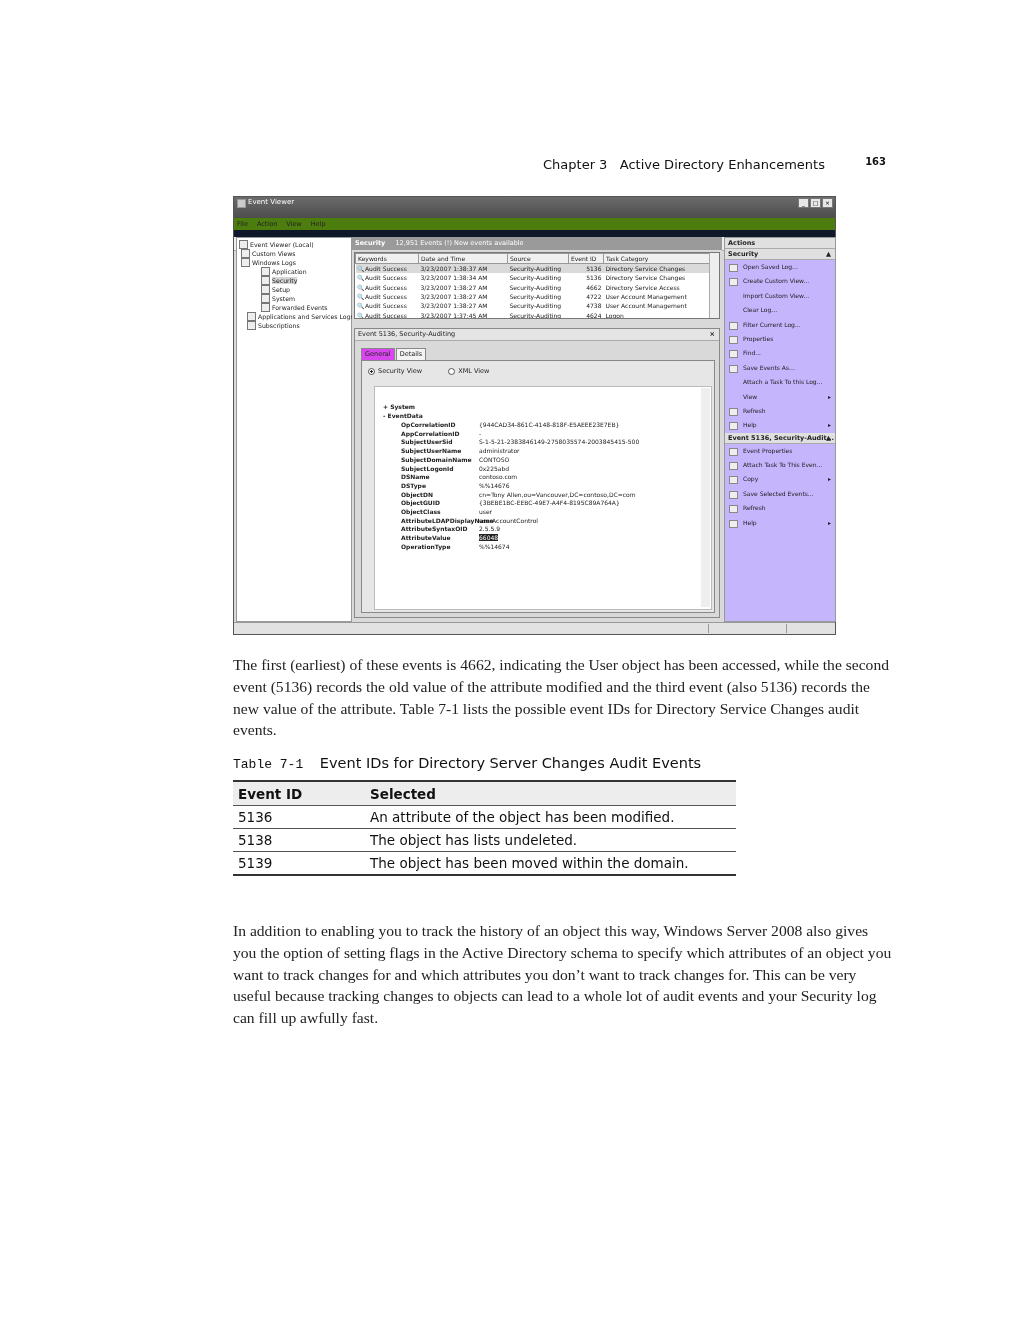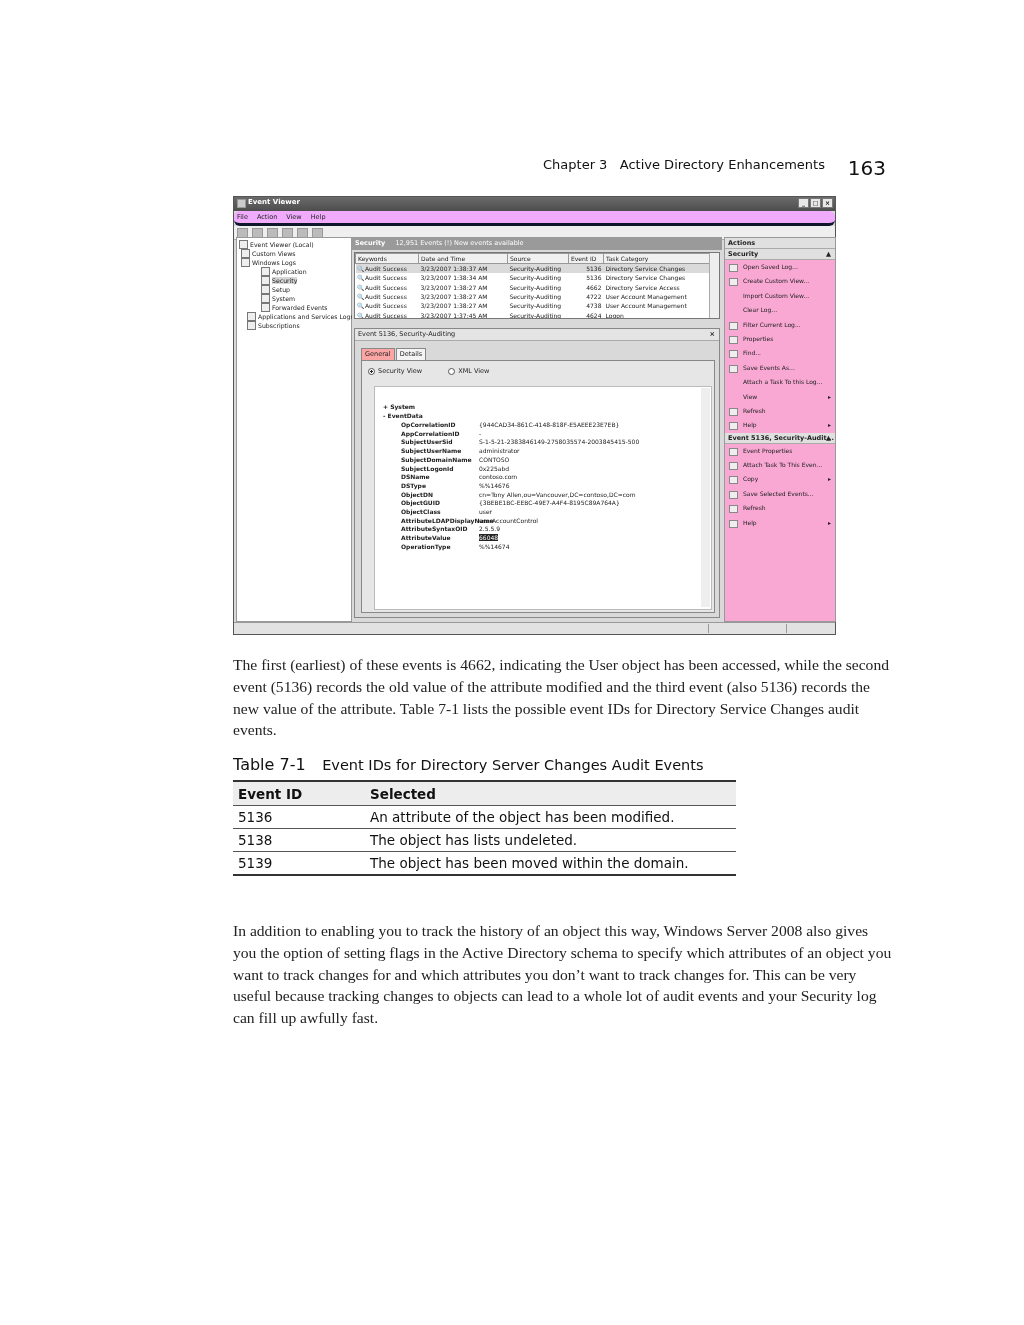--- a/index.html
+++ b/index.html
@@ -1,71 +1,71 @@
 <!DOCTYPE html>
 <html><head>
 <meta charset="utf-8">
 <style>
   html, body { margin:0; padding:0; }
   body { width:1024px; height:1325px; background:#ffffff; position:relative; overflow:hidden; font-family:"Liberation Serif", serif; color:#1a1a1a; }
   .running-head { position:absolute; top:156px; left:520px; width:366px; height:20px; font-family:"DejaVu Sans", sans-serif; font-size:13px; color:#111; }
   .running-head .chap { position:absolute; left:23px; top:1px; }
-  .running-head .pg { position:absolute; right:0; top:0; font-weight:normal; font-size:20px; }
+  .running-head .pg { position:absolute; right:0; top:0; font-weight:bold; font-size:10px; }
 
   
   .win { position:absolute; left:233px; top:196px; width:603px; height:439px; border:1px solid #555; background:#d9d9d9; font-family:"DejaVu Sans", sans-serif; font-size:6.5px; color:#222; box-sizing:border-box; }
-  .titlebar { height:14px; background:linear-gradient(#6b6b6b,#4d4d4d); color:#fff; font-weight:bold; font-size:7px; line-height:11px; padding-left:14px; position:relative; }
+  .titlebar { height:21px; background:linear-gradient(#6b6b6b,#4d4d4d); color:#fff; font-weight:normal; font-size:7px; line-height:11px; padding-left:14px; position:relative; }
   .titlebar .appicon { position:absolute; left:3px; top:2px; width:7px; height:7px; background:#ccc; border:1px solid #999; }
   .winbtns { position:absolute; right:2px; top:1px; display:flex; gap:1px; }
   .winbtns span { width:9px; height:8px; background:#e8e8e8; border:1px solid #777; color:#000; font-size:6px; line-height:8px; text-align:center; }
-  .menubar { height:12px; background:#f0abfc; line-height:12px; padding-left:3px; display:flex; gap:9px; border-bottom:3px solid #0f172a;border-radius:6px; }
+  .menubar { height:12px; background:#4d7c0f; line-height:12px; padding-left:3px; display:flex; gap:9px; border-bottom:7px solid #0f172a; }
   .toolbar { height:13px; background:#efefef; border-bottom:1px solid #aaa; display:flex; gap:4px; padding-left:3px; align-items:center; }
   .toolbar span { width:9px; height:8px; background:#bbb; border:1px solid #999; display:inline-block; }
   .tree { position:absolute; left:2px; top:40px; width:114px; height:383px; background:#fff; border:1px solid #999; }
   .tree-item { position:absolute; white-space:nowrap; font-size:6.2px; display:flex; align-items:center; gap:2px; }
   .tree-item .ic { width:7px; height:7px; border:1px solid #777; background:#eee; display:inline-block; }
   .tree-item.sel span.t { background:#d6d6d6; }
   .center { position:absolute; left:118px; top:40px; width:370px; height:383px; background:#d9d9d9; }
   .loghead { height:13px; background:#9a9a9a; color:#fff; line-height:13px; padding-left:3px; font-size:6.5px; }
   .loghead b { margin-right:8px; }
   .grid { position:absolute; left:2px; top:15px; width:364px; height:65px; background:#fff; border:1px solid #777; overflow:hidden; }
   .grid table { border-collapse:collapse; font-size:6px; width:355px; }
   .grid th { background:#f0f0f0; border:1px solid #999; font-weight:normal; text-align:left; padding:0 2px; height:9px; }
   .grid td { padding:0 2px; height:9.3px; white-space:nowrap; }
   .grid tr.sel td { background:#dadada; }
   .grid .vscroll { position:absolute; right:0; top:0; width:9px; height:100%; background:#eee; border-left:1px solid #aaa; }
   .detail { position:absolute; left:2px; top:91px; width:364px; height:288px; background:#d9d9d9; border:1px solid #888; }
   .detail-head { height:11px; line-height:11px; padding-left:3px; background:#e4e4e4; border-bottom:1px solid #aaa; position:relative; }
   .detail-head .x { position:absolute; right:4px; top:0; font-weight:bold; }
   .tabs { position:absolute; left:6px; top:19px; display:flex; }
-  .tab { border:1px solid #888; border-bottom:none; padding:0 3px; height:11px; line-height:11px; background:#fca5a5; margin-right:1px; }
+  .tab { border:1px solid #888; border-bottom:none; padding:0 3px; height:11px; line-height:11px; background:#d946ef; margin-right:1px; }
   .tab.active { background:#f4f4f4; height:12px; }
   .tabbody { position:absolute; left:6px; top:31px; width:352px; height:251px; border:1px solid #888; background:#e6e6e6; }
   .radios { position:absolute; left:6px; top:6px; display:flex; gap:26px; }
   .radio { display:flex; align-items:center; gap:3px; }
   .radio i { width:5px; height:5px; border:1px solid #555; border-radius:50%; background:#fff; display:inline-block; }
   .radio.on i { background:radial-gradient(#222 35%, #fff 40%); }
   .viewer { position:absolute; left:12px; top:25px; width:336px; height:222px; background:#fff; border:1px solid #bbb; }
   .viewer .vs { position:absolute; right:1px; top:1px; width:9px; height:219px; background:#eee; }
   .kv { position:absolute; font-size:6px; white-space:nowrap; }
   .kv .k { position:absolute; left:0; font-weight:bold; }
   .kv .v { position:absolute; left:78px; }
   .hl { background:#222; color:#fff; }
-  .actions { position:absolute; left:490px; top:40px; width:110px; height:383px; background:#f9a8d4; border:1px solid #999; }
+  .actions { position:absolute; left:490px; top:40px; width:110px; height:383px; background:#c4b5fd; border:1px solid #999; }
   .act-head { height:10px; line-height:10px; padding-left:3px; font-weight:bold; background:#e0e0e0; border-bottom:1px solid #aaa; position:relative; }
   .act-head .caret { position:absolute; right:4px; top:0; }
   .act-item { height:14.4px; line-height:14.4px; padding-left:18px; white-space:nowrap; position:relative; font-size:6px; }
   .act-item .ic { position:absolute; left:4px; top:4px; width:7px; height:6px; border:1px solid #888; background:#eee; }
   .act-item .arr { position:absolute; right:4px; }
   .statusbar { position:absolute; left:0; bottom:0; width:601px; height:11px; background:#e2e2e2; border-top:1px solid #999; }
   .statusbar i { position:absolute; top:1px; height:9px; border-left:1px solid #999; }
 
   .para { position:absolute; left:233px; width:660px; font-size:15.6px; line-height:21.8px; color:#222; }
   .tcaption { position:absolute; left:233px; top:755px; font-family:"DejaVu Sans", sans-serif; font-size:14.5px; color:#111; }
-  .tcaption .lbl { font-size:16px; margin-right:12px; }
+  .tcaption .lbl { font-size:13px; margin-right:12px;font-family:Liberation Mono, monospace; }
   .etable { position:absolute; left:233px; top:780px; width:503px; border-collapse:collapse; font-family:"DejaVu Sans", sans-serif; font-size:13.5px; color:#111; }
   .etable th { text-align:left; font-weight:bold; background:#ededed; border-top:2px solid #333; border-bottom:1px solid #555; height:23px; padding:0 5px; }
   .etable td { height:22px; border-bottom:1px solid #555; padding:0 5px; }
   .etable tr:last-child td { border-bottom:2px solid #333; }
   .etable .c1 { width:122px; }
 </style>
 </head>
 <body>
 
 <div class="running-head">

